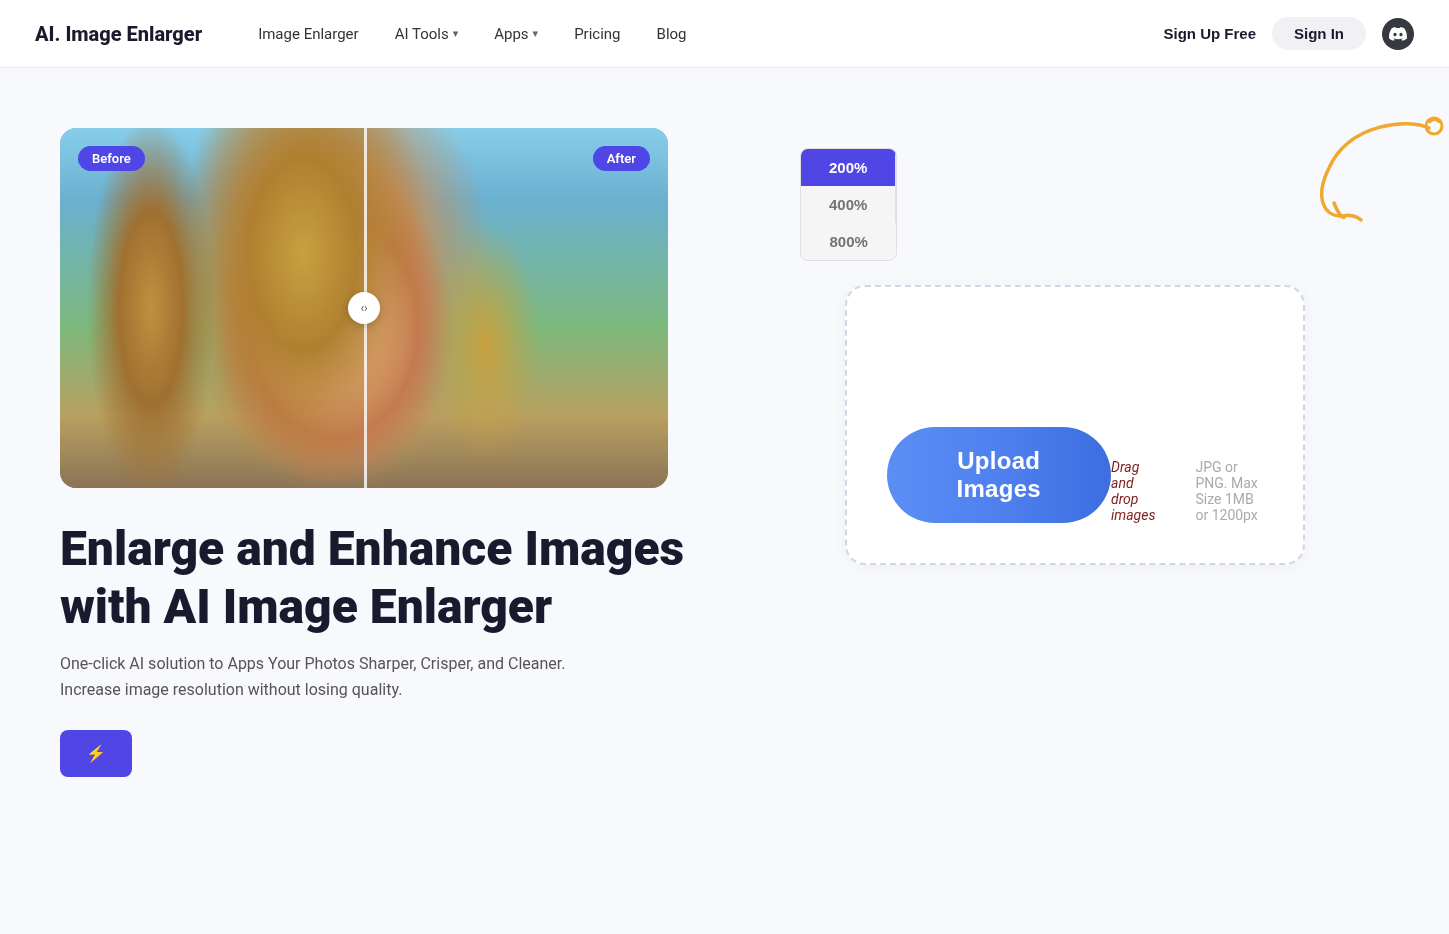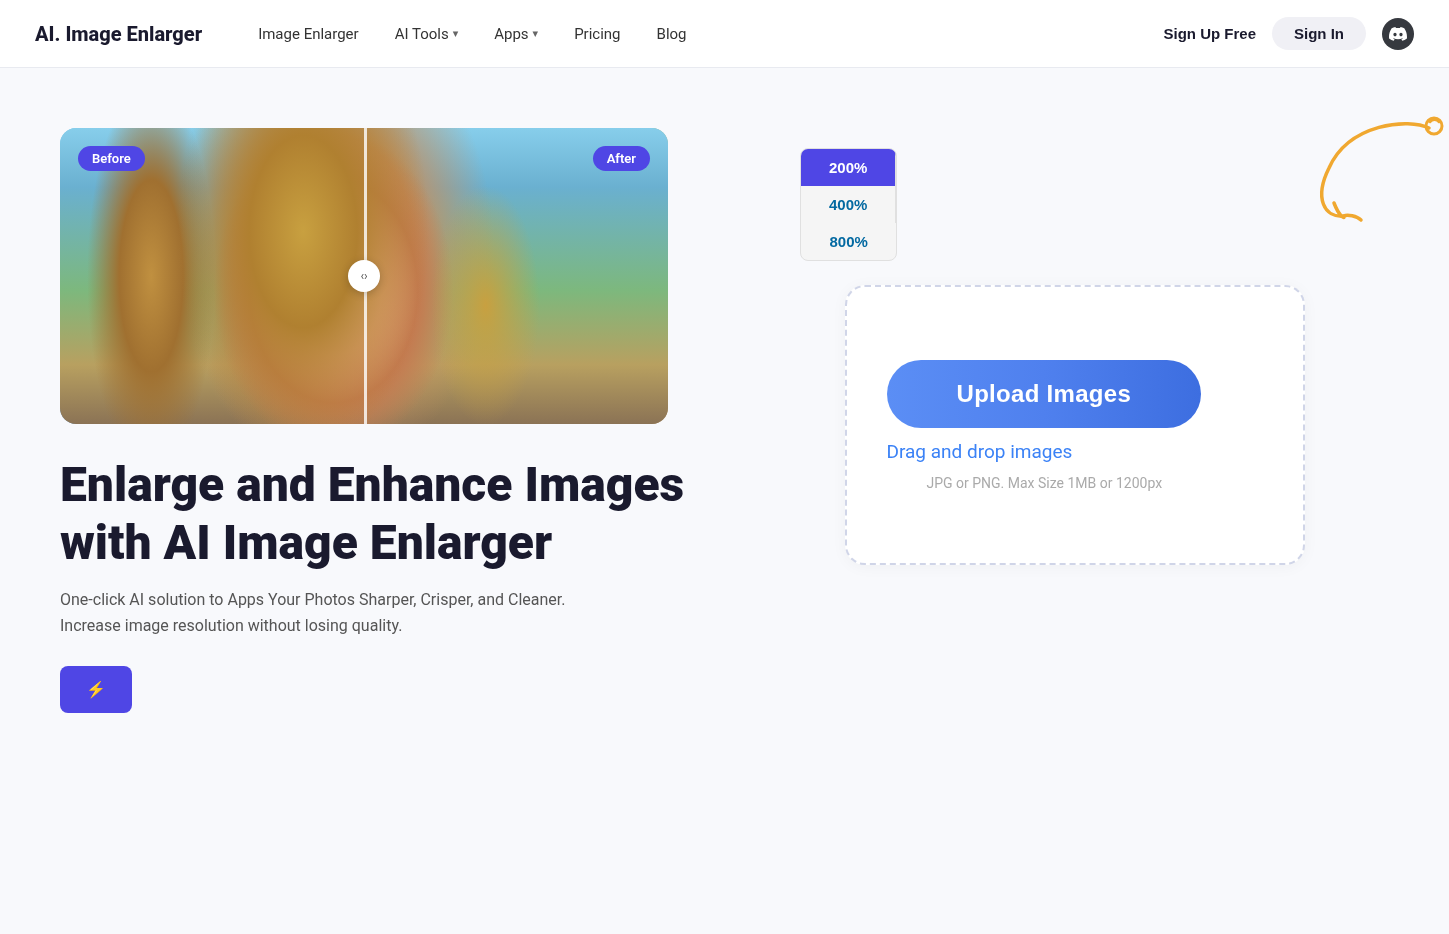--- a/index.html
+++ b/index.html
@@ -86,21 +86,21 @@
     }
 
     
     .left-section {
       flex: 0 0 640px;
     }
 
     
     .image-comparison {
       width: 608px;
-      height: 296px;
+      height: 360px;
       border-radius: 16px;
       overflow: hidden;
       position: relative;
       background: linear-gradient(135deg, #87ceeb 0%, #6a9fd8 30%, #8fbc8f 60%, #d2b48c 100%);
       margin-bottom: 32px;
     }
     .img-placeholder {
       width: 100%;
       height: 100%;
       position: relative;
@@ -227,61 +227,61 @@
       margin-left: 40px;
       flex-direction: column;
     }
     .scale-btn {
       padding: 10px 28px;
       font-size: 15px;
       font-weight: 600;
       border: none;
       cursor: pointer;
       background: transparent;
-      color: #0369a1;
+      color: #737373;
     }
     .scale-btn.active {
       background: #4f46e5;
       color: #fff;
     }
     .scale-btn:not(:last-child) {
       border-right: 1px solid #e0e0e0;
     }
 
     
     .upload-area {
       width: 460px;
       min-height: 280px;
       background: #fff;
       border-radius: 20px;
       border: 2px dashed #d0d5e8;
       display: flex;
-      flex-direction: column;
-      align-items: flex-start;
+      flex-direction: row;
+      align-items: flex-end;
       justify-content: center;
-      gap: 12px;
       padding: 40px;
       position: relative;
       box-shadow: 0 2px 16px rgba(0,0,0,0.04);
     }
     .upload-btn {
       background: linear-gradient(90deg, #5b8ef5 0%, #4f80ee 50%, #3d6ee0 100%);
       color: #fff;
       border: none;
       padding: 20px 70px;
       border-radius: 50px;
       font-size: 24px;
       font-weight: 800;
       cursor: pointer;
       letter-spacing: 0.3px;
     }
     .drag-text {
-      font-size: 19px;
-      color: #3b82f6;
+      font-size: 14px;
+      color: #7f1d1d;
       font-weight: 400;
+      font-style: italic;
     }
     .file-info {
       font-size: 14px;
       color: #aaa;
       margin-left: 40px;
     }
 
     
     .arrow-decoration {
       position: absolute;

